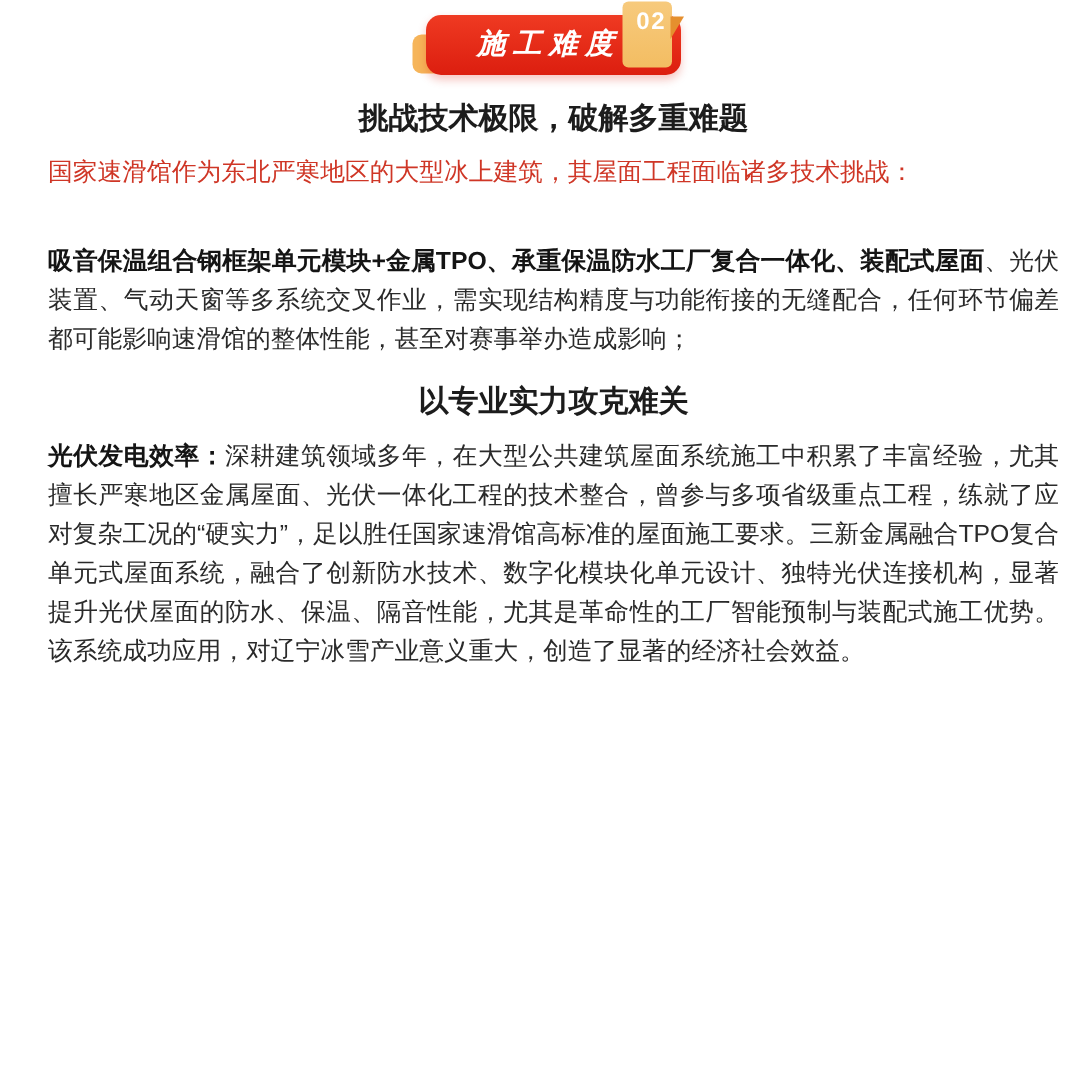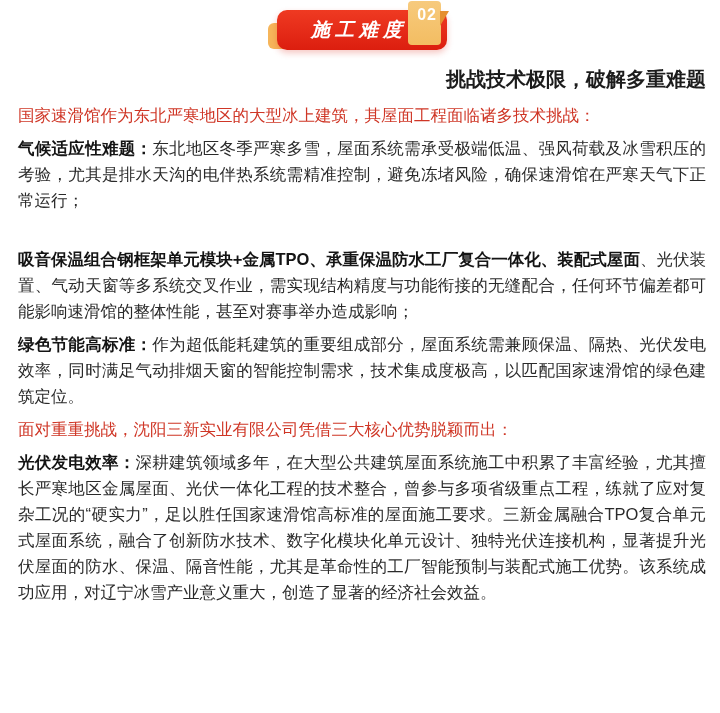--- a/index.html
+++ b/index.html
@@ -2,21 +2,21 @@
 <html style="--badge_red: #ef3a22; --badge_red_dark: #dc1e0f; --tab_yellow: #f3bd62; --tab_fold: #e58f2e; --side_tab: #f6b55a; --accent_red: #cf3626; --heading: #1c1c1c; --text: #2a2a2a;"><head>
 <meta charset="utf-8">
 <style>
   * { box-sizing: border-box; }
   html, body { margin: 0; padding: 0; }
   body {
     width: 720px; height: 713px; overflow: hidden;
     background: #ffffff;
     font-family: "Liberation Sans", "DejaVu Sans", sans-serif;
   }
-  .content { padding: 10px 14px 0 18px; }
+  .content { padding: 10px 14px 0 32px; }
 
   
   .badge-row { display: flex; justify-content: center; position: relative; }
   .badge { position: relative; height: 40px; }
   .badge-red {
     position: relative; z-index: 2;
     height: 40px; line-height: 40px;
     padding: 0 40px 0 34px;
     background: linear-gradient(180deg, var(--badge_red) 0%, var(--badge_red_dark) 100%);
     border-radius: 10px;
@@ -42,21 +42,21 @@
   .badge-num::after { 
     content: ""; position: absolute; z-index: -1;
     right: -8px; top: 10px;
     width: 0; height: 0;
     border-top: 15px solid var(--tab_fold);
     border-right: 9px solid transparent;
   }
 
   
   .h1 {
-    text-align: right; font-size: 20px; font-weight: bold;
+    text-align: center; font-size: 20px; font-weight: bold;
     color: var(--heading); margin: 15px 0 9px 0; line-height: 28px;
   }
   .intro {
     color: var(--accent_red); 
     font-size: 16.5px; line-height: 26px; margin: 0 0 7px 0;
     text-align: justify;
   }
   p.body {
     font-size: 16.5px; line-height: 26px; color: var(--text);
     text-align: justify; margin: 0 0 7px 0;
@@ -76,29 +76,27 @@
         <div class="badge-left-tab"></div>
         <div class="badge-red">施工难度</div>
         <div class="badge-num">02</div>
       </div>
     </div>
 
     <h2 class="h1">挑战技术极限，破解多重难题</h2>
 
     <p class="intro">国家速滑馆作为东北严寒地区的大型冰上建筑，其屋面工程面临诸多技术挑战：</p>
 
-    <p class="body"><strong>气候适应性难题：</strong><span>东北地区冬季严寒多雪，屋面系统需承受极端低温、强风荷载及冰雪积压的考验，尤其是排水天沟的电伴热系统需精准控制，避免冻堵风险，确保速滑馆在严寒天气下正常运行；</span></p>
 
     <p class="body"><br><strong>吸音保温组合钢框架单元模块+金属TPO、承重保温防水工厂复合一体化、装配式屋面</strong><span>、光伏装置、气动天窗等多系统交叉作业，需实现结构精度与功能衔接的无缝配合，任何环节偏差都可能影响速滑馆的整体性能，甚至对赛事举办造成影响；</span></p>
 
-    <p class="body"><strong>绿色节能高标准：</strong><span>作为超低能耗建筑的重要组成部分，屋面系统需兼顾保温、隔热、光伏发电效率，同时满足气动排烟天窗的智能控制需求，技术集成度极高，以匹配国家速滑馆的绿色建筑定位。</span></p>
   </section>
 
   <section class="section-2">
 
 
+    <h2 class="h1">以专业实力攻克难关</h2>
 
-    <p class="intro">面对重重挑战，沈阳三新实业有限公司凭借三大核心优势脱颖而出：</p>
 
     <p class="body"><strong>光伏发电效率：</strong><span>深耕建筑领域多年，在大型公共建筑屋面系统施工中积累了丰富经验，尤其擅长严寒地区金属屋面、光伏一体化工程的技术整合，曾参与多项省级重点工程，练就了应对复杂工况的“硬实力”，足以胜任国家速滑馆高标准的屋面施工要求。三新金属融合TPO复合单元式屋面系统，融合了创新防水技术、数字化模块化单元设计、独特光伏连接机构，显著提升光伏屋面的防水、保温、隔音性能，尤其是革命性的工厂智能预制与装配式施工优势。该系统成功应用，对辽宁冰雪产业意义重大，创造了显著的经济社会效益。</span></p>
   </section>
 
 </div>
 
 </body></html>

